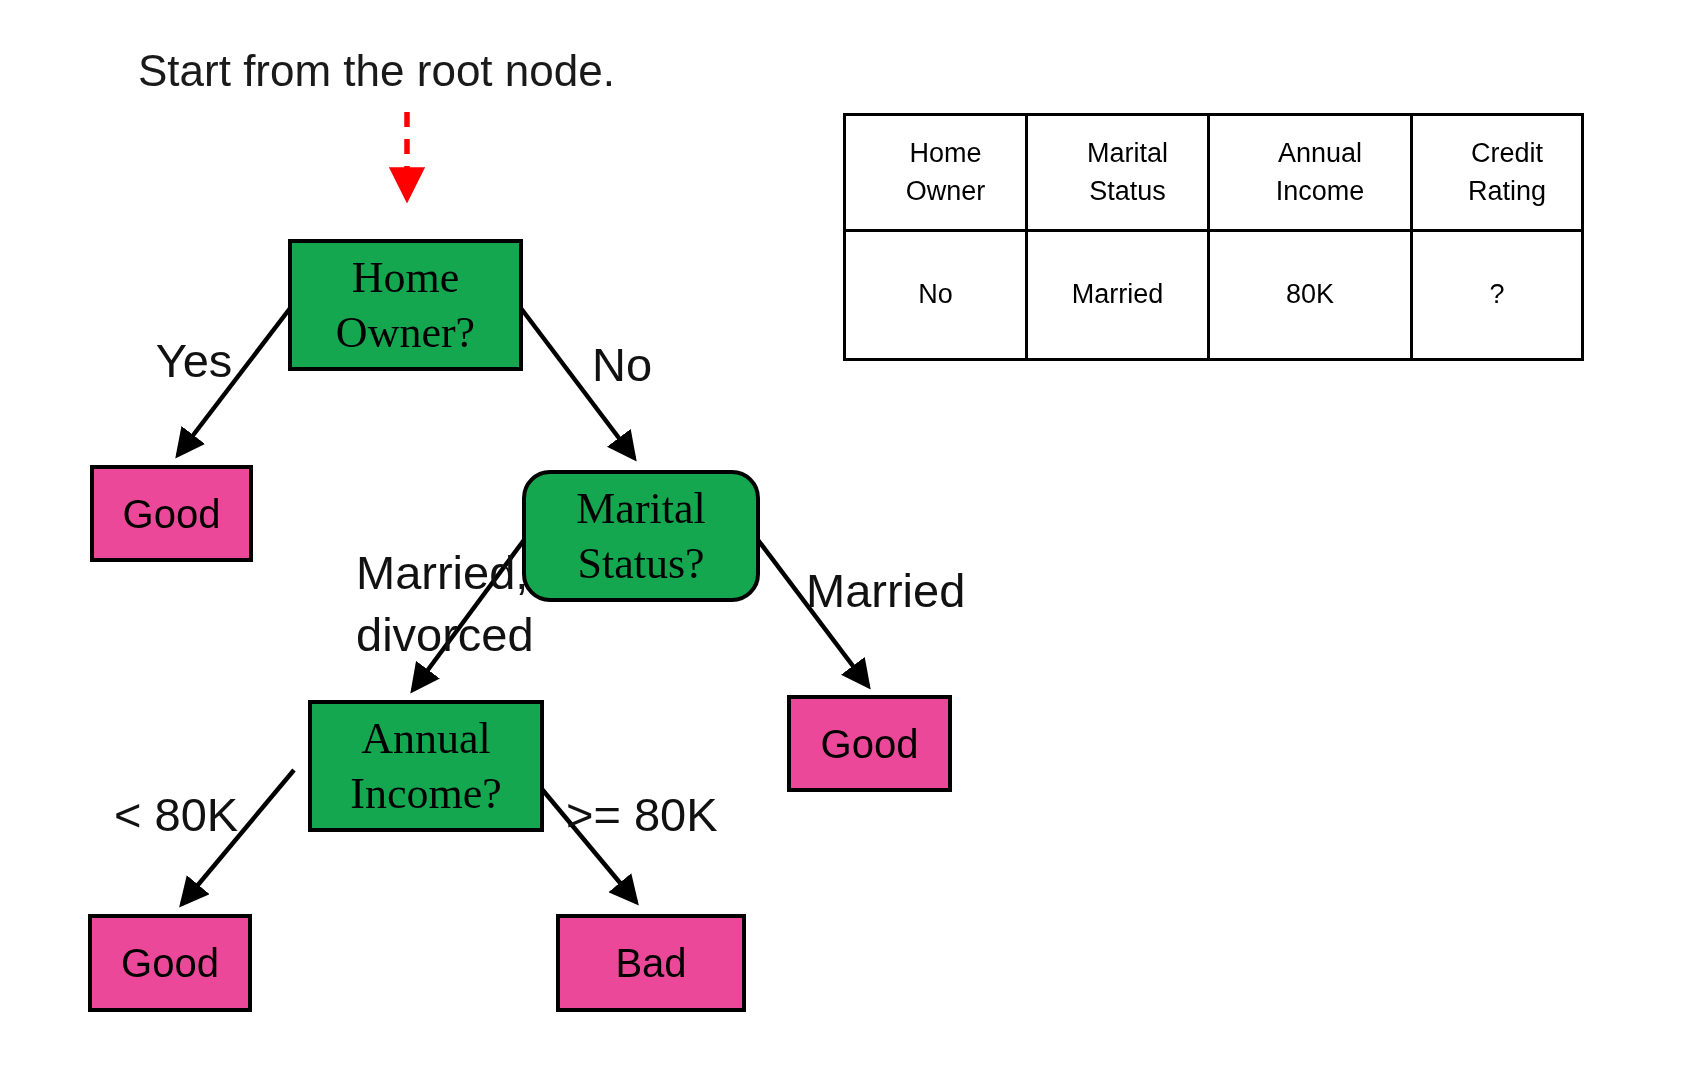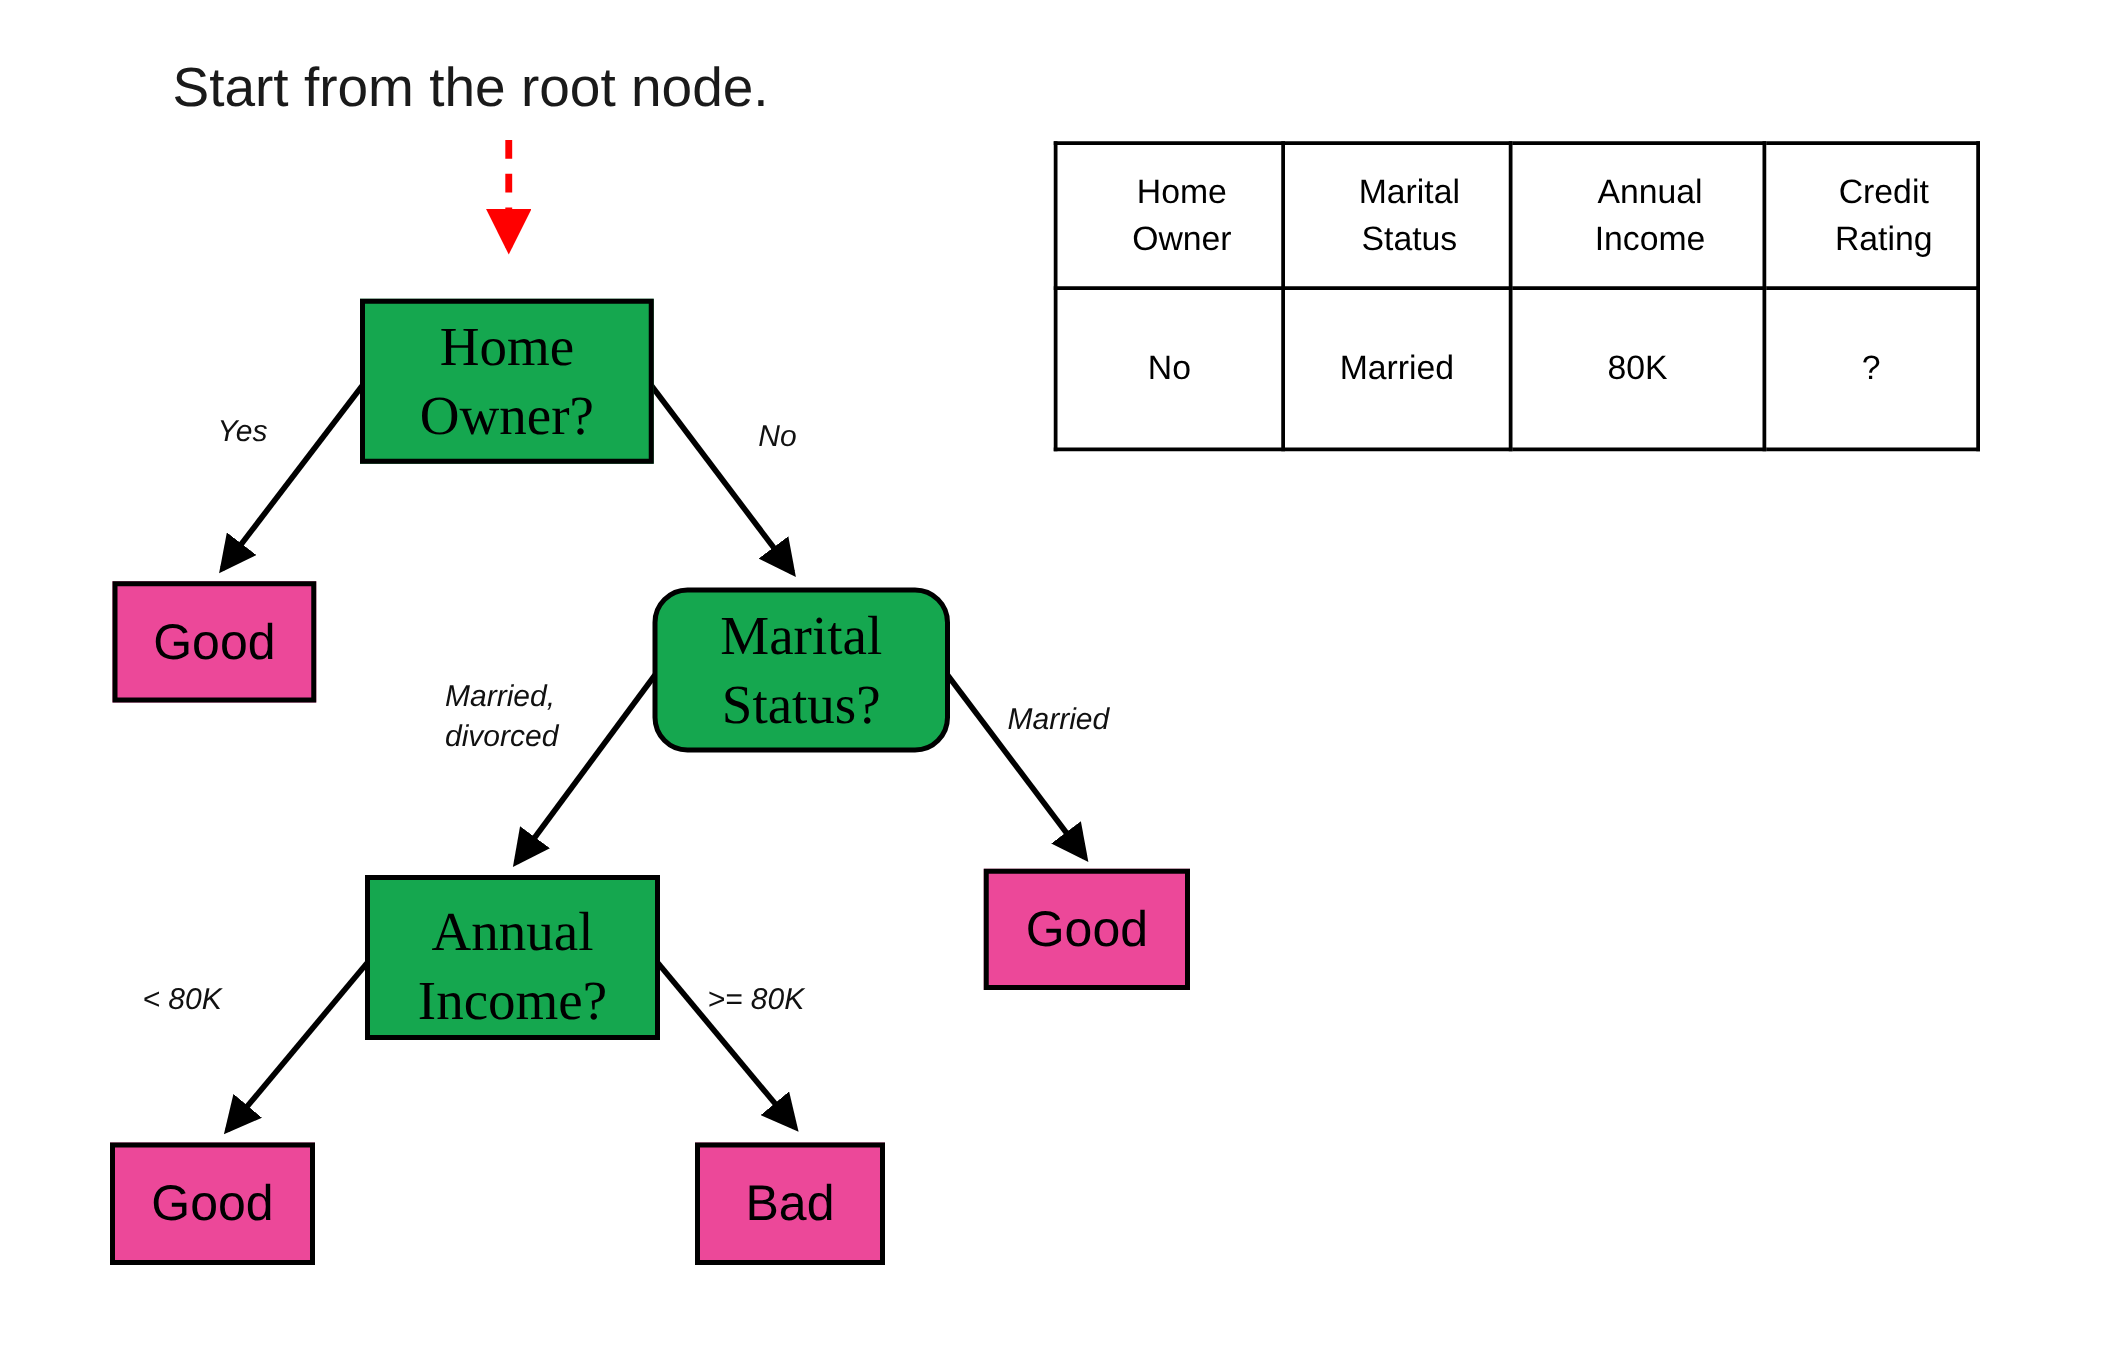--- a/index.html
+++ b/index.html
@@ -32,24 +32,23 @@
     font-size:44px;
     padding:0 0;
     font-family:Liberation Serif, serif;
   }
   .leaf{
     background:#ec4899;
     font-size:40px;
   }
   .edge-label{
     position:absolute;
-    font-size:24px;
+    font-size:47px;
     line-height:1.32;
     color:#111;
-    font-style:italic;
   }
   .edge-label.center{text-align:center;}
   .record-table{
     position:absolute;
     left:843px;top:113px;
     border-collapse:collapse;
     table-layout:fixed;
     font-size:27px;
   }
   .record-table td{
@@ -91,37 +90,37 @@
   </svg>
 
   <div class="node decision" style="left:288px;top:239px;width:235px;height:132px;">
     <span>Home Owner?</span>
   </div>
 
   <div class="node decision" style="left:522px;top:470px;width:238px;height:132px;border-radius:28px;">
     <span>Marital Status?</span>
   </div>
 
-  <div class="node decision" style="left:292px;top:700px;width:236px;height:132px;align-items:flex-end;">
+  <div class="node decision" style="left:308px;top:700px;width:236px;height:132px;">
     <span>Annual Income?</span>
   </div>
 
   <div class="node leaf" style="left:90px;top:465px;width:163px;height:97px;">
     <span>Good</span>
   </div>
 
   <div class="node leaf" style="left:787px;top:695px;width:165px;height:97px;">
     <span>Good</span>
   </div>
 
   <div class="node leaf" style="left:88px;top:914px;width:164px;height:98px;">
     <span>Good</span>
   </div>
 
-  <div class="node leaf" style="left:556px;top:914px;width:152px;height:98px;">
+  <div class="node leaf" style="left:556px;top:914px;width:190px;height:98px;">
     <span>Bad</span>
   </div>
 
   <div class="edge-label center" style="left:146px;top:330px;width:96px;">Yes</div>
 
   <div class="edge-label center" style="left:574px;top:334px;width:96px;">No</div>
 
   <div class="edge-label" style="left:356px;top:542px;width:152px;">Married, divorced</div>
 
   <div class="edge-label" style="left:806px;top:560px;width:180px;">Married</div>

